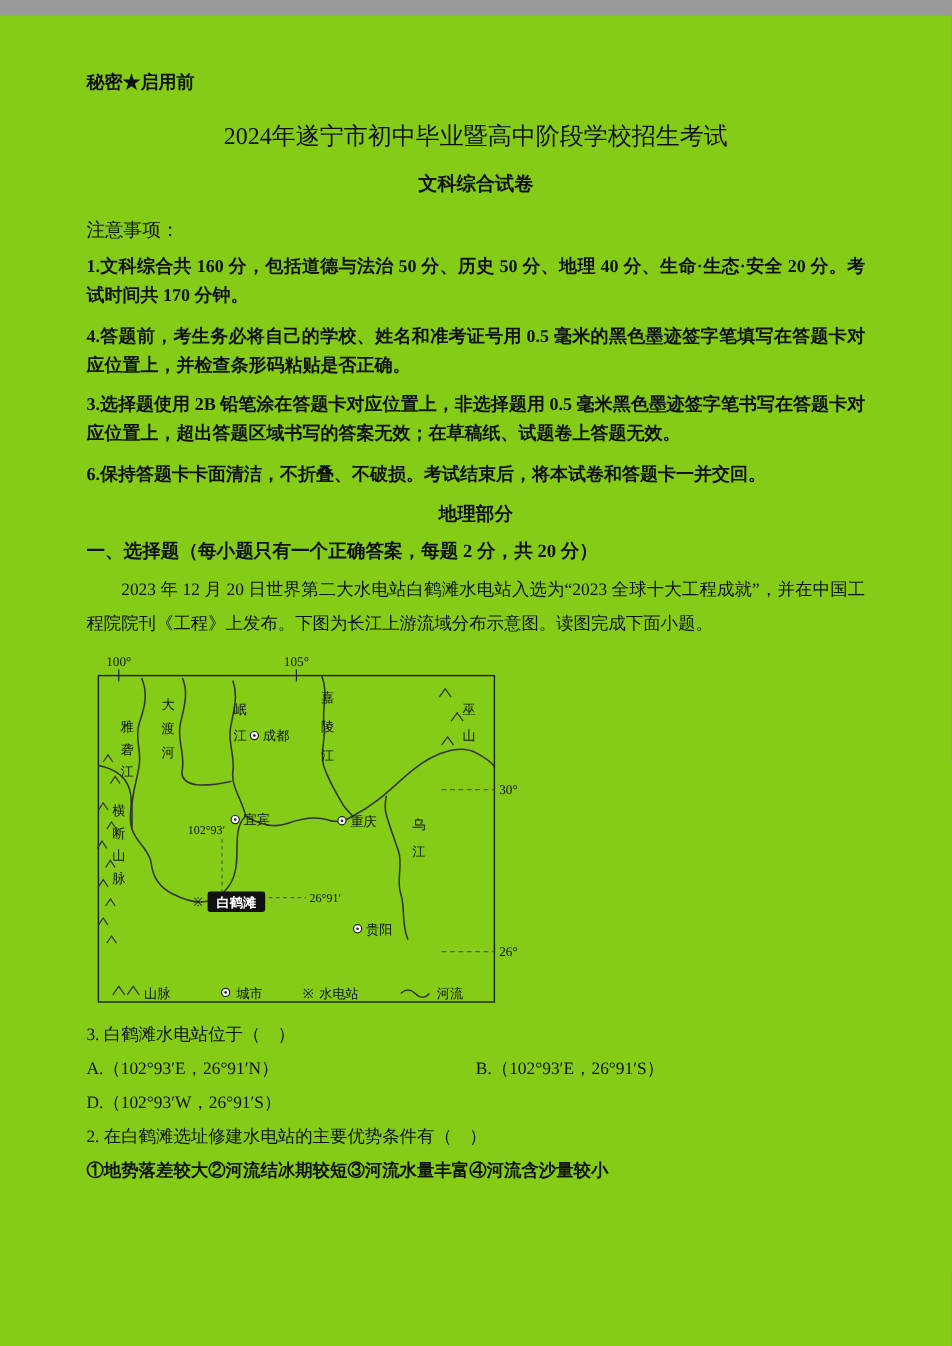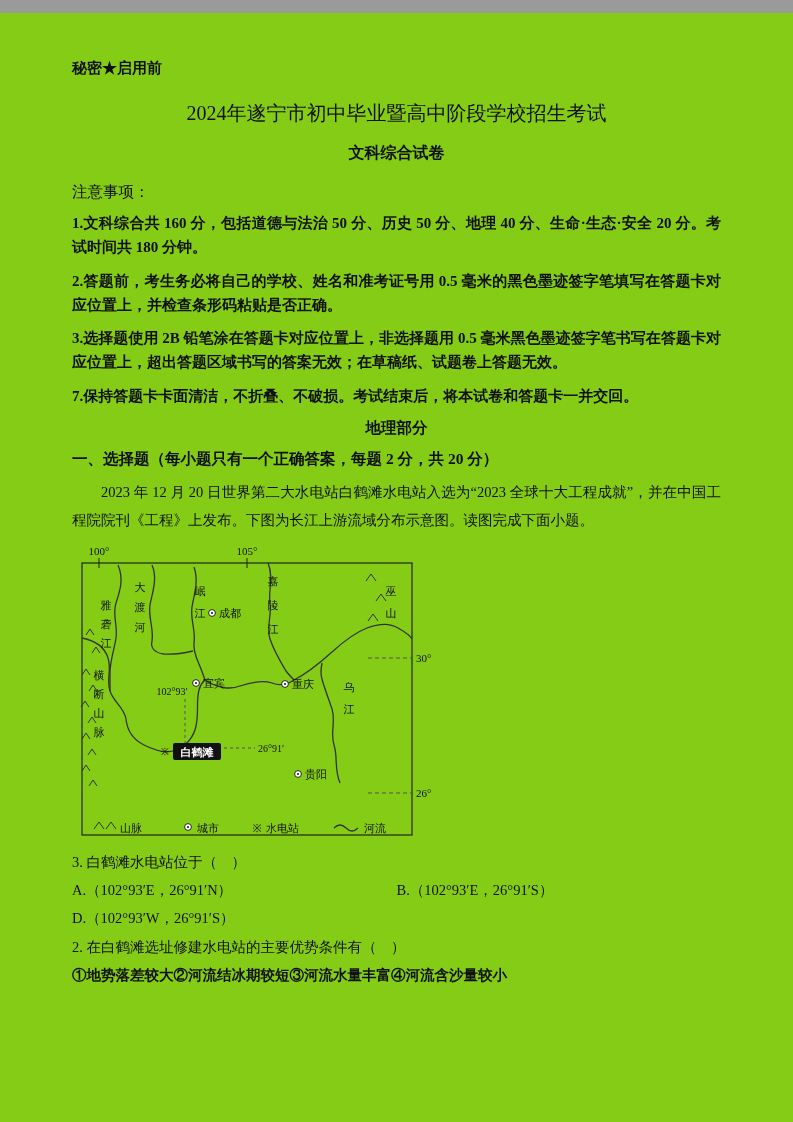--- a/index.html
+++ b/index.html
@@ -30,24 +30,24 @@
 <body>
 
 <div class="page">
 
   <div class="secrecy">秘密★启用前</div>
 
   <div class="exam-title">2024年遂宁市初中毕业暨高中阶段学校招生考试</div>
   <div class="paper-title">文科综合试卷</div>
 
   <div class="notice-heading">注意事项：</div>
-  <div class="notice-item">1.文科综合共 160 分，包括道德与法治 50 分、历史 50 分、地理 40 分、生命·生态·安全 20 分。考试时间共 180 分钟。</div>
-  <div class="notice-item">2.答题前，考生务必将自己的学校、姓名和准考证号用 0.5 毫米的黑色墨迹签字笔填写在答题卡对应位置上，并检查条形码粘贴是否正确。</div>
+  <div class="notice-item">1.文科综合共 160 分，包括道德与法治 50 分、历史 50 分、地理 40 分、生命·生态·安全 20 分。考试时间共 170 分钟。</div>
+  <div class="notice-item">4.答题前，考生务必将自己的学校、姓名和准考证号用 0.5 毫米的黑色墨迹签字笔填写在答题卡对应位置上，并检查条形码粘贴是否正确。</div>
   <div class="notice-item">3.选择题使用 2B 铅笔涂在答题卡对应位置上，非选择题用 0.5 毫米黑色墨迹签字笔书写在答题卡对应位置上，超出答题区域书写的答案无效；在草稿纸、试题卷上答题无效。</div>
-  <div class="notice-item">7.保持答题卡卡面清洁，不折叠、不破损。考试结束后，将本试卷和答题卡一并交回。</div>
+  <div class="notice-item">6.保持答题卡卡面清洁，不折叠、不破损。考试结束后，将本试卷和答题卡一并交回。</div>
 
   <div class="part-title">地理部分</div>
   <div class="section-heading">一、选择题（每小题只有一个正确答案，每题 2 分，共 20 分）</div>
   <div class="intro">2023 年 12 月 20 日世界第二大水电站白鹤滩水电站入选为“2023 全球十大工程成就”，并在中国工程院院刊《工程》上发布。下图为长江上游流域分布示意图。读图完成下面小题。</div>
 
   <div class="map-figure">
     <svg width="402" height="300" viewBox="0 0 402 300">
 
       <rect x="10" y="20" width="330" height="272" fill="none" stroke="#222" stroke-width="1.2"></rect>
 

